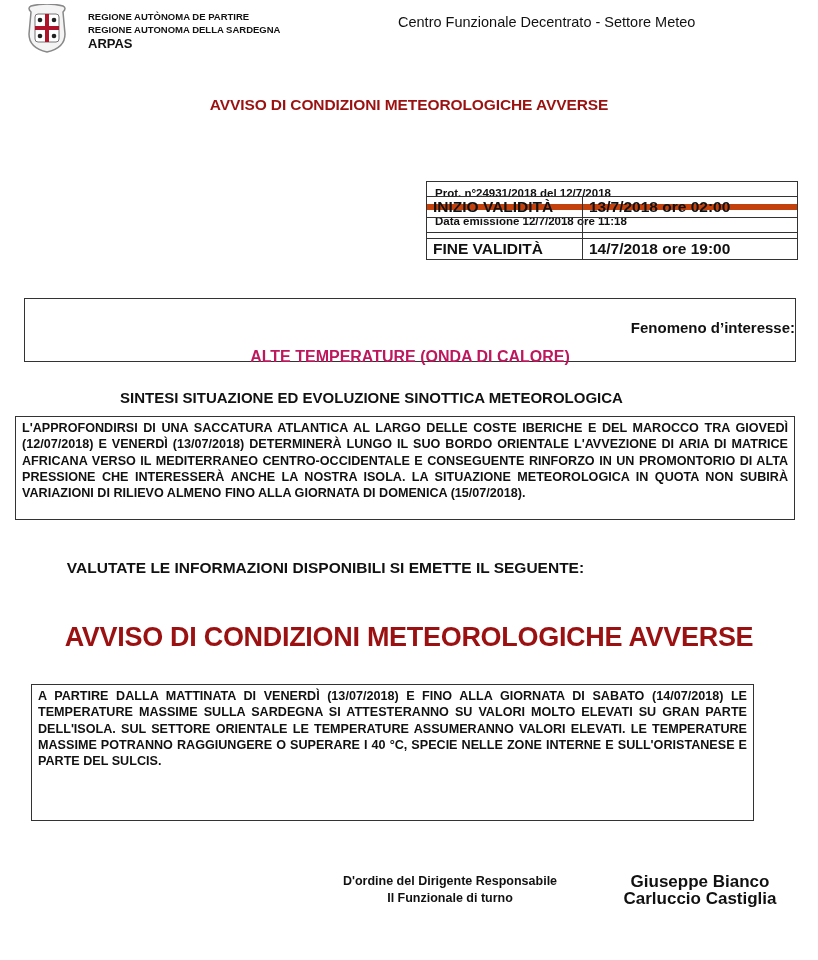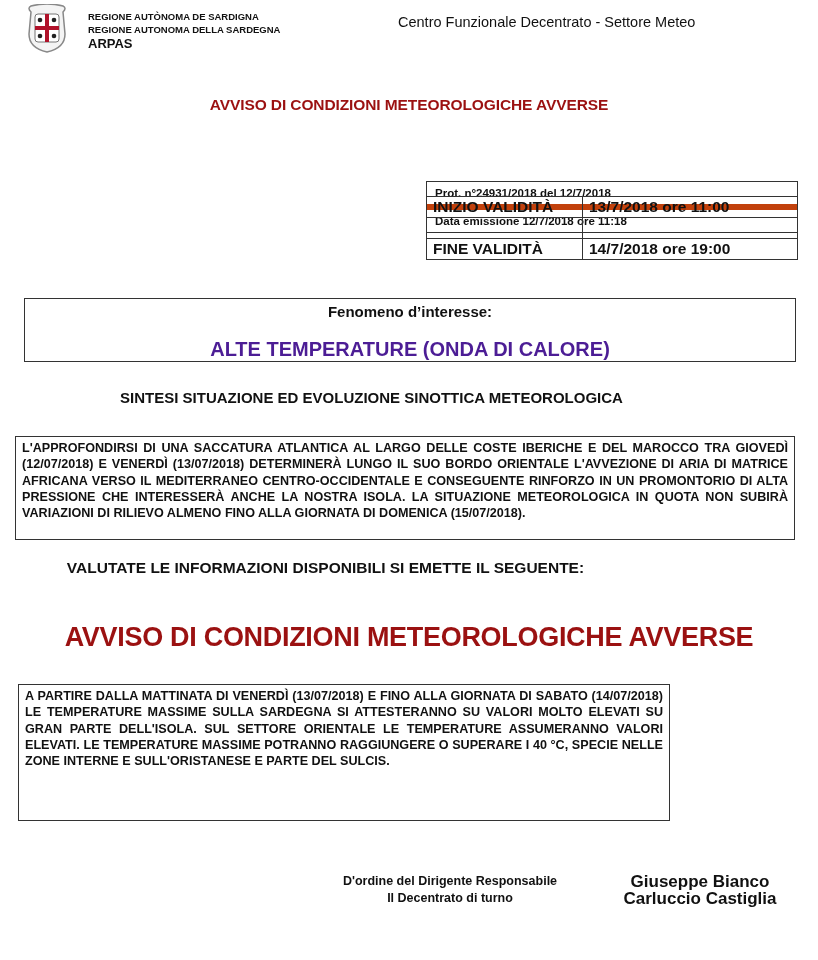--- a/index.html
+++ b/index.html
@@ -21,33 +21,33 @@
     .prot-box { left: 426px; top: 137px; width: 370px; border: 1px solid #333; margin-top: 44px; }
     .prot-row { height: 22px; line-height: 22px; padding-left: 8px; font-size: 11.5px; font-weight: bold; }
     .prot-row + .prot-row { border-top: 6px solid #c2410c; }
 
     .valid-table { left: 426px; top: 196px; width: 372px; border-collapse: collapse; font-weight: bold; font-size: 15.5px; }
     .valid-table td { border: 1px solid #333; height: 20px; padding: 0 6px; white-space: nowrap; }
     .valid-table td.lbl { width: 143px; }
 
     
     .feno-box { left: 24px; top: 298px; width: 770px; height: 62px; border: 1px solid #333; text-align: center; }
-    .feno-label { font-size: 15px; font-weight: bold; margin-top: 4px; }
-    .feno-value { font-size: 20px; font-weight: bold; color: #4c1d95; margin-top: 18px; }
+    .feno-label { font-size: 15px; font-weight: bold; margin-top: 20px; text-align: right; }
+    .feno-value { font-size: 16px; font-weight: bold; color: #be185d; margin-top: 12px; }
 
     .h-sintesi { left: 0; width: 743px; top: 389px; text-align: center; font-size: 15px; font-weight: bold; }
 
     .text-box { border: 1px solid #333; font-size: 12.6px; font-weight: bold; line-height: 16.3px; text-align: justify; padding: 3px 6px 2px 6px; box-sizing: border-box; }
-    .sintesi-box { left: 15px; top: 436px; width: 780px; height: 104px; }
+    .sintesi-box { left: 15px; top: 416px; width: 780px; height: 104px; }
 
     .h-valutate { left: 0; width: 651px; top: 559px; text-align: center; font-size: 15.5px; font-weight: bold; }
 
     .title2 { left: 0; width: 818px; top: 622px; text-align: center; color: #9b1111; font-size: 27px; font-weight: bold; letter-spacing: -0.3px; }
 
-    .avviso-box { left: 18px; top: 684px; width: 652px; height: 137px; }
+    .avviso-box { left: 31px; top: 684px; width: 723px; height: 137px; }
 
     
     .sig-left { left: 300px; width: 300px; top: 873px; text-align: center; font-size: 12.5px; font-weight: bold; line-height: 17px; }
     .sig-right { left: 600px; width: 200px; top: 873px; text-align: center; font-size: 17px; font-weight: bold; line-height: 17px; }
   </style>
 </head>
 <body>
 
 <div class="abs logo">
   <svg width="44" height="50" viewBox="0 0 44 50">
@@ -55,38 +55,38 @@
     <rect x="10" y="10" width="24" height="28" rx="3" fill="#fff" stroke="#777" stroke-width="1"></rect>
     <rect x="20" y="10" width="4" height="28" fill="#b0122a"></rect>
     <rect x="10" y="22" width="24" height="4" fill="#b0122a"></rect>
     <circle cx="15" cy="16" r="2.3" fill="#222"></circle>
     <circle cx="29" cy="16" r="2.3" fill="#222"></circle>
     <circle cx="15" cy="32" r="2.3" fill="#222"></circle>
     <circle cx="29" cy="32" r="2.3" fill="#222"></circle>
   </svg>
 </div>
 <div class="abs org">
-  <div>REGIONE AUTÒNOMA DE SARDIGNA</div>
+  <div>REGIONE AUTÒNOMA DE PARTIRE</div>
   <div>REGIONE AUTONOMA DELLA SARDEGNA</div>
   <div class="arpas">ARPAS</div>
 </div>
 <div class="abs center-name">Centro Funzionale Decentrato - Settore Meteo</div>
 
 <div class="abs title1">AVVISO DI CONDIZIONI METEOROLOGICHE AVVERSE</div>
 
 <div class="abs prot-box">
   <div class="prot-row">Prot. n°24931/2018 del 12/7/2018</div>
   <div class="prot-row">Data emissione 12/7/2018 ore 11:18</div>
 </div>
 
 <table class="abs valid-table">
   <tbody>
       <tr>
     <td class="lbl">INIZIO VALIDITÀ</td>
-    <td>13/7/2018 ore 11:00</td>
+    <td>13/7/2018 ore 02:00</td>
   </tr>
   <tr>
     <td class="lbl"></td>
     <td></td>
   </tr>
   <tr>
     <td class="lbl">FINE VALIDITÀ</td>
     <td>14/7/2018 ore 19:00</td>
   </tr>
 </tbody>
@@ -101,18 +101,18 @@
 <div class="abs text-box sintesi-box">L'APPROFONDIRSI DI UNA SACCATURA ATLANTICA AL LARGO DELLE COSTE IBERICHE E DEL MAROCCO TRA GIOVEDÌ (12/07/2018) E VENERDÌ (13/07/2018) DETERMINERÀ LUNGO IL SUO BORDO ORIENTALE L'AVVEZIONE DI ARIA DI MATRICE AFRICANA VERSO IL MEDITERRANEO CENTRO-OCCIDENTALE E CONSEGUENTE RINFORZO IN UN PROMONTORIO DI ALTA PRESSIONE CHE INTERESSERÀ ANCHE LA NOSTRA ISOLA. LA SITUAZIONE METEOROLOGICA IN QUOTA NON SUBIRÀ VARIAZIONI DI RILIEVO ALMENO FINO ALLA GIORNATA DI DOMENICA (15/07/2018).</div>
 
 <div class="abs h-valutate">VALUTATE LE INFORMAZIONI DISPONIBILI SI EMETTE IL SEGUENTE:</div>
 
 <div class="abs title2">AVVISO DI CONDIZIONI METEOROLOGICHE AVVERSE</div>
 
 <div class="abs text-box avviso-box">A PARTIRE DALLA MATTINATA DI VENERDÌ (13/07/2018) E FINO ALLA GIORNATA DI SABATO (14/07/2018) LE TEMPERATURE MASSIME SULLA SARDEGNA SI ATTESTERANNO SU VALORI MOLTO ELEVATI SU GRAN PARTE DELL'ISOLA. SUL SETTORE ORIENTALE LE TEMPERATURE ASSUMERANNO VALORI ELEVATI. LE TEMPERATURE MASSIME POTRANNO RAGGIUNGERE O SUPERARE I 40 °C, SPECIE NELLE ZONE  INTERNE E SULL'ORISTANESE E PARTE DEL SULCIS.</div>
 
 <div class="abs sig-left">
   <div>D'ordine del Dirigente Responsabile</div>
-  <div>Il Decentrato di turno</div>
+  <div>Il Funzionale di turno</div>
 </div>
 <div class="abs sig-right">
   <div>Giuseppe Bianco</div>
   <div>Carluccio Castiglia</div>
 </div>
 
 </body></html>

